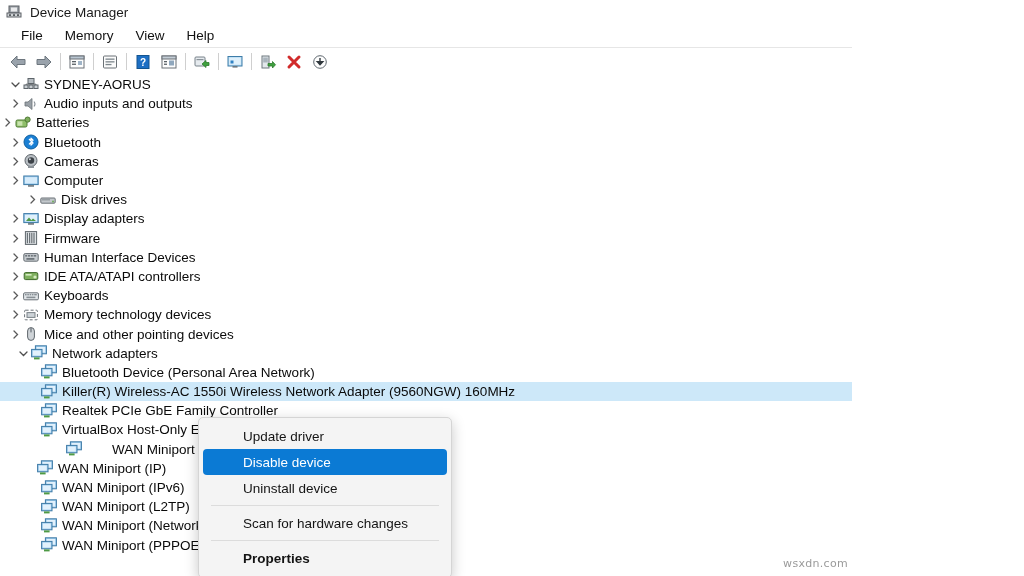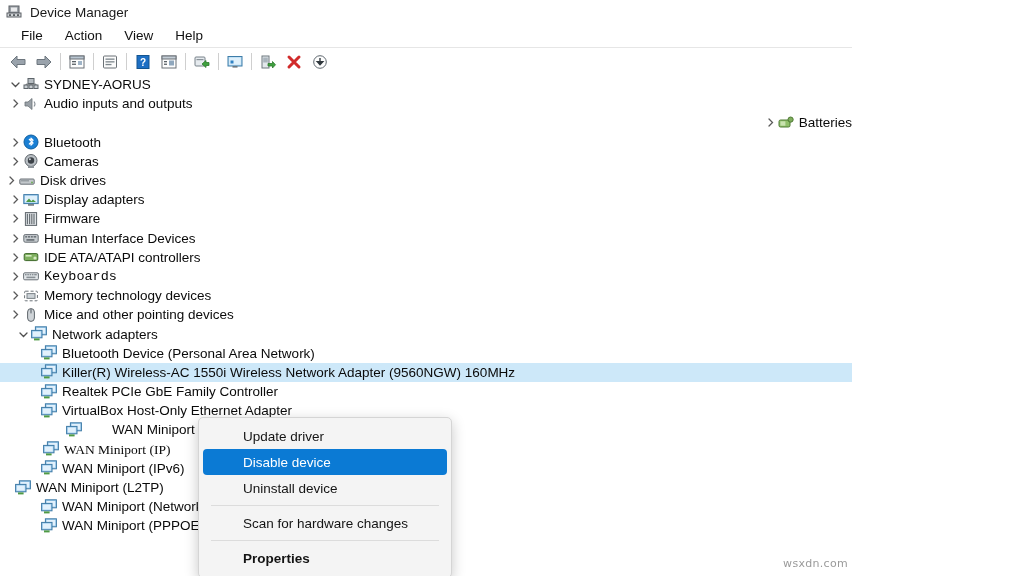--- a/index.html
+++ b/index.html
@@ -99,21 +99,21 @@
         <rect x="3" y="10.3" width="2" height="1.6" fill="#4a4f53"></rect>
         <rect x="7" y="10.3" width="2" height="1.6" fill="#4a4f53"></rect>
         <rect x="11" y="10.3" width="2" height="1.6" fill="#4a4f53"></rect>
       </svg>
     </span>
     <span class="title-text">Device Manager</span>
   </div>
 
   <div class="menubar">
     <div class="menu-item">File</div>
-    <div class="menu-item">Action</div>
+    <div class="menu-item">Memory</div>
     <div class="menu-item">View</div>
     <div class="menu-item">Help</div>
   </div>
 
   <div class="toolbar">
 
     <div class="tb-btn">
       <svg width="18" height="16" viewBox="0 0 18 16">
         <path d="M8 2 L2 8 L8 14 L8 10.5 L16 10.5 L16 5.5 L8 5.5 Z" fill="#9aa3ac" stroke="#6d767e" stroke-width="1"></path>
       </svg>
@@ -231,21 +231,21 @@
             <svg width="9" height="9" viewBox="0 0 9 9">
               <path d="M3 1 L6.5 4.5 L3 8" stroke="#5a5a5a" stroke-width="1.3" fill="none" stroke-linecap="round"></path>
             </svg>
           </span>
           <span class="icn"><svg width="16" height="16" viewBox="0 0 16 16">
               <path d="M2 6 h3 L9 2.5 v11 L5 10 H2 z" fill="#9aa1a7" stroke="#6b7277" stroke-width=".8"></path>
               <path d="M11 5.5 q2 2.5 0 5" stroke="#8b9298" stroke-width="1.1" fill="none"></path>
             </svg></span>
           <span class="lbl">Audio inputs and outputs</span>
         </div>
-        <div class="row" style="padding-left: 8px; justify-content: flex-end;">
+        <div class="row" style="">
           <span class="chev">
             <svg width="9" height="9" viewBox="0 0 9 9">
               <path d="M3 1 L6.5 4.5 L3 8" stroke="#5a5a5a" stroke-width="1.3" fill="none" stroke-linecap="round"></path>
             </svg>
           </span>
           <span class="icn"><svg width="16" height="16" viewBox="0 0 16 16">
               <rect x="1" y="5" width="11" height="7" rx="1.5" fill="#8fbf6a" stroke="#4e7a34"></rect>
               <rect x="2.4" y="6.3" width="5" height="4.4" fill="#c9e3af"></rect>
               <circle cx="12.6" cy="4.6" r="2.6" fill="#7fae5c" stroke="#4e7a34"></circle>
             </svg></span>
@@ -270,21 +270,34 @@
             </svg>
           </span>
           <span class="icn"><svg width="16" height="16" viewBox="0 0 16 16">
               <circle cx="8" cy="7.5" r="6" fill="#b9bfc4" stroke="#5e656b"></circle>
               <circle cx="8" cy="7.5" r="3.2" fill="#3c4248"></circle>
               <circle cx="6.9" cy="6.3" r="1" fill="#cfd5da"></circle>
               <rect x="5" y="13" width="6" height="2" fill="#8d949a"></rect>
             </svg></span>
           <span class="lbl">Cameras</span>
         </div>
-        <div class="row" style="padding-left: 4px;">
+        <div class="row" style="padding-left: 8px;">
+          <span class="chev">
+            <svg width="9" height="9" viewBox="0 0 9 9">
+              <path d="M3 1 L6.5 4.5 L3 8" stroke="#5a5a5a" stroke-width="1.3" fill="none" stroke-linecap="round"></path>
+            </svg>
+          </span>
+          <span class="icn"><svg width="16" height="16" viewBox="0 0 16 16">
+              <rect x="0.8" y="3" width="14.4" height="8.6" fill="#9ecdee" stroke="#3e7aa6"></rect>
+              <rect x="2" y="4.2" width="12" height="6.2" fill="#d7ecfb"></rect>
+              <rect x="5" y="12" width="6" height="1.8" fill="#7d858b"></rect>
+            </svg></span>
+          <span class="lbl">Computer</span>
+        </div>
+        <div class="row" style="padding-left: 25px;">
           <span class="chev">
             <svg width="9" height="9" viewBox="0 0 9 9">
               <path d="M3 1 L6.5 4.5 L3 8" stroke="#5a5a5a" stroke-width="1.3" fill="none" stroke-linecap="round"></path>
             </svg>
           </span>
           <span class="icn"><svg width="16" height="16" viewBox="0 0 16 16">
               <rect x="0.8" y="6" width="14.4" height="5.2" rx="1" fill="#c3c8cc" stroke="#6a7177"></rect>
               <rect x="2" y="7.2" width="8" height="1.2" fill="#8d949a"></rect>
               <circle cx="13" cy="9.6" r="1" fill="#6fae5a"></circle>
             </svg></span>
@@ -345,21 +358,21 @@
               <path d="M3 1 L6.5 4.5 L3 8" stroke="#5a5a5a" stroke-width="1.3" fill="none" stroke-linecap="round"></path>
             </svg>
           </span>
           <span class="icn"><svg width="16" height="16" viewBox="0 0 16 16">
               <rect x="1.2" y="4.6" width="13.6" height="7" rx="1.4" fill="#7fb05f" stroke="#3f6a2c"></rect>
               <rect x="2.6" y="6" width="6" height="1.6" fill="#d6ecc3"></rect>
               <circle cx="12" cy="9" r="1.6" fill="#d6ecc3"></circle>
             </svg></span>
           <span class="lbl">IDE ATA/ATAPI controllers</span>
         </div>
-        <div class="row" style="padding-left: 8px; font-family: Liberation Mono, monospace;">
+        <div class="row" style="padding-left: 8px;">
           <span class="chev">
             <svg width="9" height="9" viewBox="0 0 9 9">
               <path d="M3 1 L6.5 4.5 L3 8" stroke="#5a5a5a" stroke-width="1.3" fill="none" stroke-linecap="round"></path>
             </svg>
           </span>
           <span class="icn"><svg width="16" height="16" viewBox="0 0 16 16">
               <rect x="0.6" y="4.8" width="14.8" height="7" rx="1.2" fill="#e2e6e9" stroke="#6a7177"></rect>
               <g fill="#888f95">
                 <rect x="2" y="6" width="1.6" height="1.4"></rect>
                 <rect x="4.3" y="6" width="1.6" height="1.4"></rect>
@@ -459,21 +472,21 @@
           <span class="chev"></span>
           <span class="icn"><svg width="16" height="16" viewBox="0 0 16 16">
               <rect x="4.4" y="0.8" width="11" height="8" fill="#9ecdee" stroke="#3e7aa6"></rect>
               <rect x="5.6" y="2" width="8.6" height="5.6" fill="#e2f1fc"></rect>
               <rect x="0.6" y="4.4" width="10.4" height="7.4" fill="#9ecdee" stroke="#3e7aa6"></rect>
               <rect x="1.8" y="5.6" width="8" height="5" fill="#e2f1fc"></rect>
               <rect x="3" y="12.4" width="5.6" height="2" fill="#4e9a45"></rect>
             </svg></span>
           <span class="lbl">WAN Miniport (IKEv2)</span>
         </div>
-        <div class="row" style="padding-left: 28px; font-family: Liberation Serif, serif;">
+        <div class="row" style="padding-left: 22px;">
           <span class="chev"></span>
           <span class="icn"><svg width="16" height="16" viewBox="0 0 16 16">
               <rect x="4.4" y="0.8" width="11" height="8" fill="#9ecdee" stroke="#3e7aa6"></rect>
               <rect x="5.6" y="2" width="8.6" height="5.6" fill="#e2f1fc"></rect>
               <rect x="0.6" y="4.4" width="10.4" height="7.4" fill="#9ecdee" stroke="#3e7aa6"></rect>
               <rect x="1.8" y="5.6" width="8" height="5" fill="#e2f1fc"></rect>
               <rect x="3" y="12.4" width="5.6" height="2" fill="#4e9a45"></rect>
             </svg></span>
           <span class="lbl">WAN Miniport (IP)</span>
         </div>
@@ -481,21 +494,21 @@
           <span class="chev"></span>
           <span class="icn"><svg width="16" height="16" viewBox="0 0 16 16">
               <rect x="4.4" y="0.8" width="11" height="8" fill="#9ecdee" stroke="#3e7aa6"></rect>
               <rect x="5.6" y="2" width="8.6" height="5.6" fill="#e2f1fc"></rect>
               <rect x="0.6" y="4.4" width="10.4" height="7.4" fill="#9ecdee" stroke="#3e7aa6"></rect>
               <rect x="1.8" y="5.6" width="8" height="5" fill="#e2f1fc"></rect>
               <rect x="3" y="12.4" width="5.6" height="2" fill="#4e9a45"></rect>
             </svg></span>
           <span class="lbl">WAN Miniport (IPv6)</span>
         </div>
-        <div class="row" style="">
+        <div class="row" style="padding-left: 26px;">
           <span class="chev"></span>
           <span class="icn"><svg width="16" height="16" viewBox="0 0 16 16">
               <rect x="4.4" y="0.8" width="11" height="8" fill="#9ecdee" stroke="#3e7aa6"></rect>
               <rect x="5.6" y="2" width="8.6" height="5.6" fill="#e2f1fc"></rect>
               <rect x="0.6" y="4.4" width="10.4" height="7.4" fill="#9ecdee" stroke="#3e7aa6"></rect>
               <rect x="1.8" y="5.6" width="8" height="5" fill="#e2f1fc"></rect>
               <rect x="3" y="12.4" width="5.6" height="2" fill="#4e9a45"></rect>
             </svg></span>
           <span class="lbl">WAN Miniport (L2TP)</span>
         </div>

